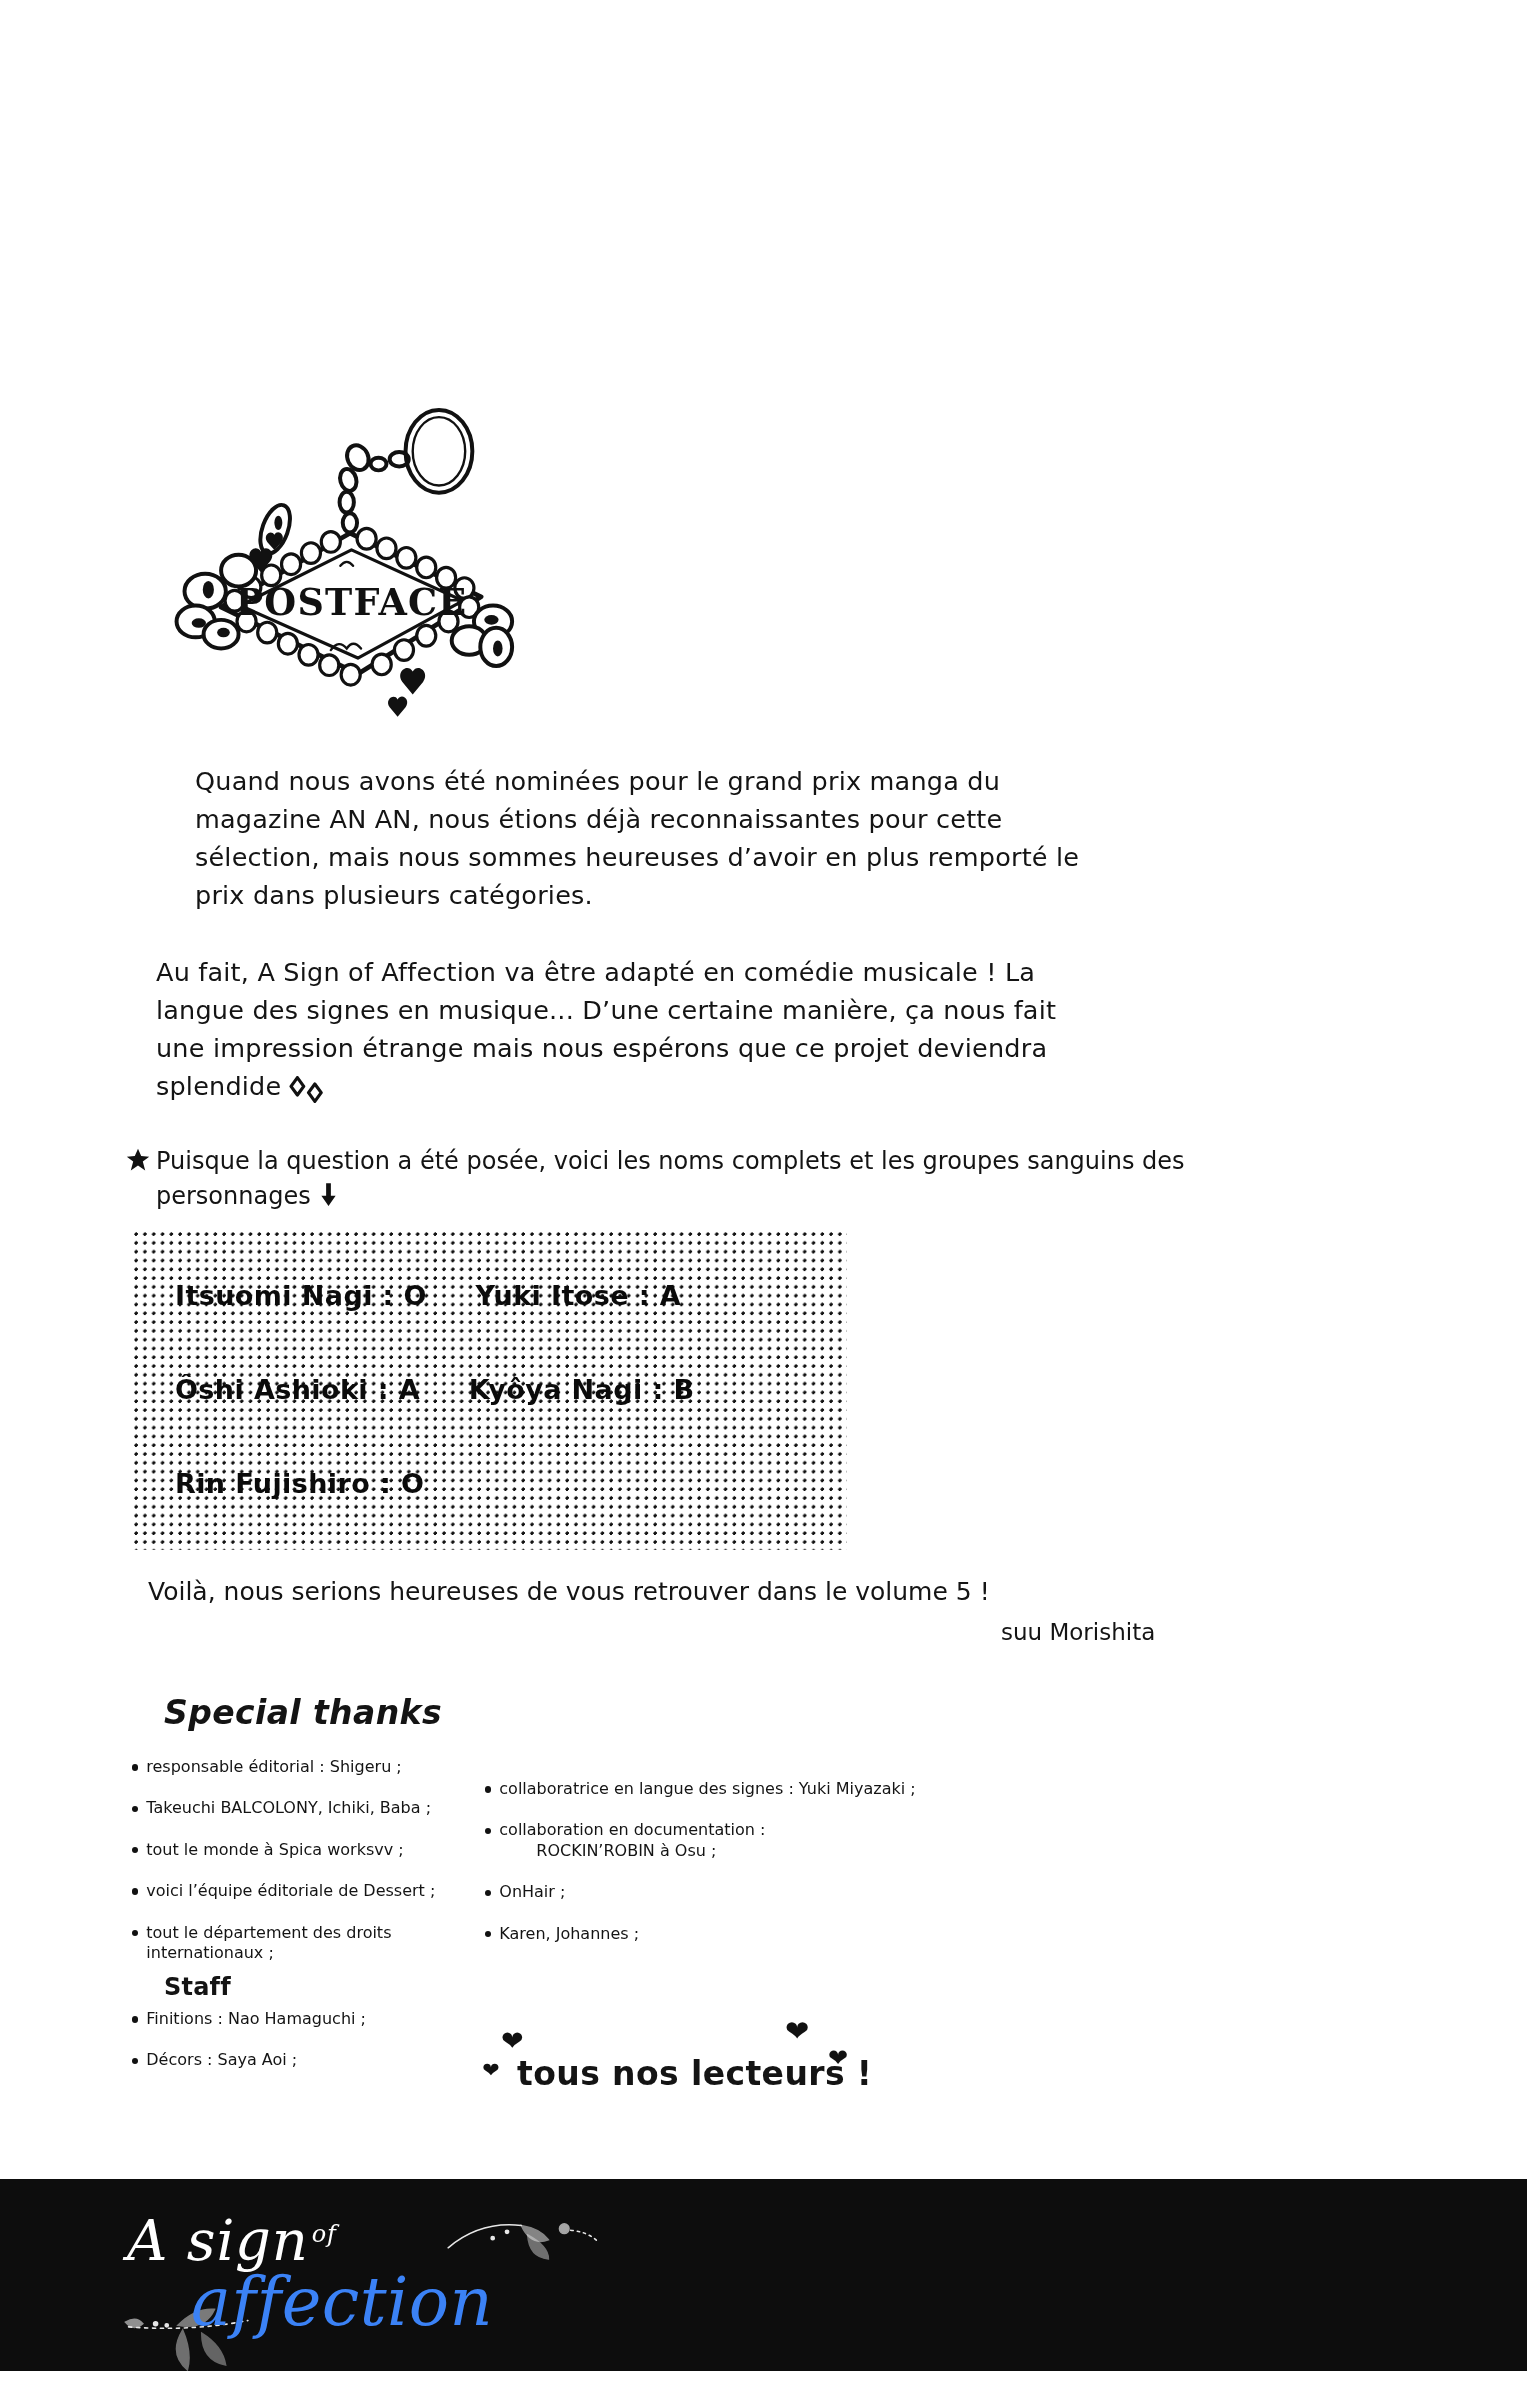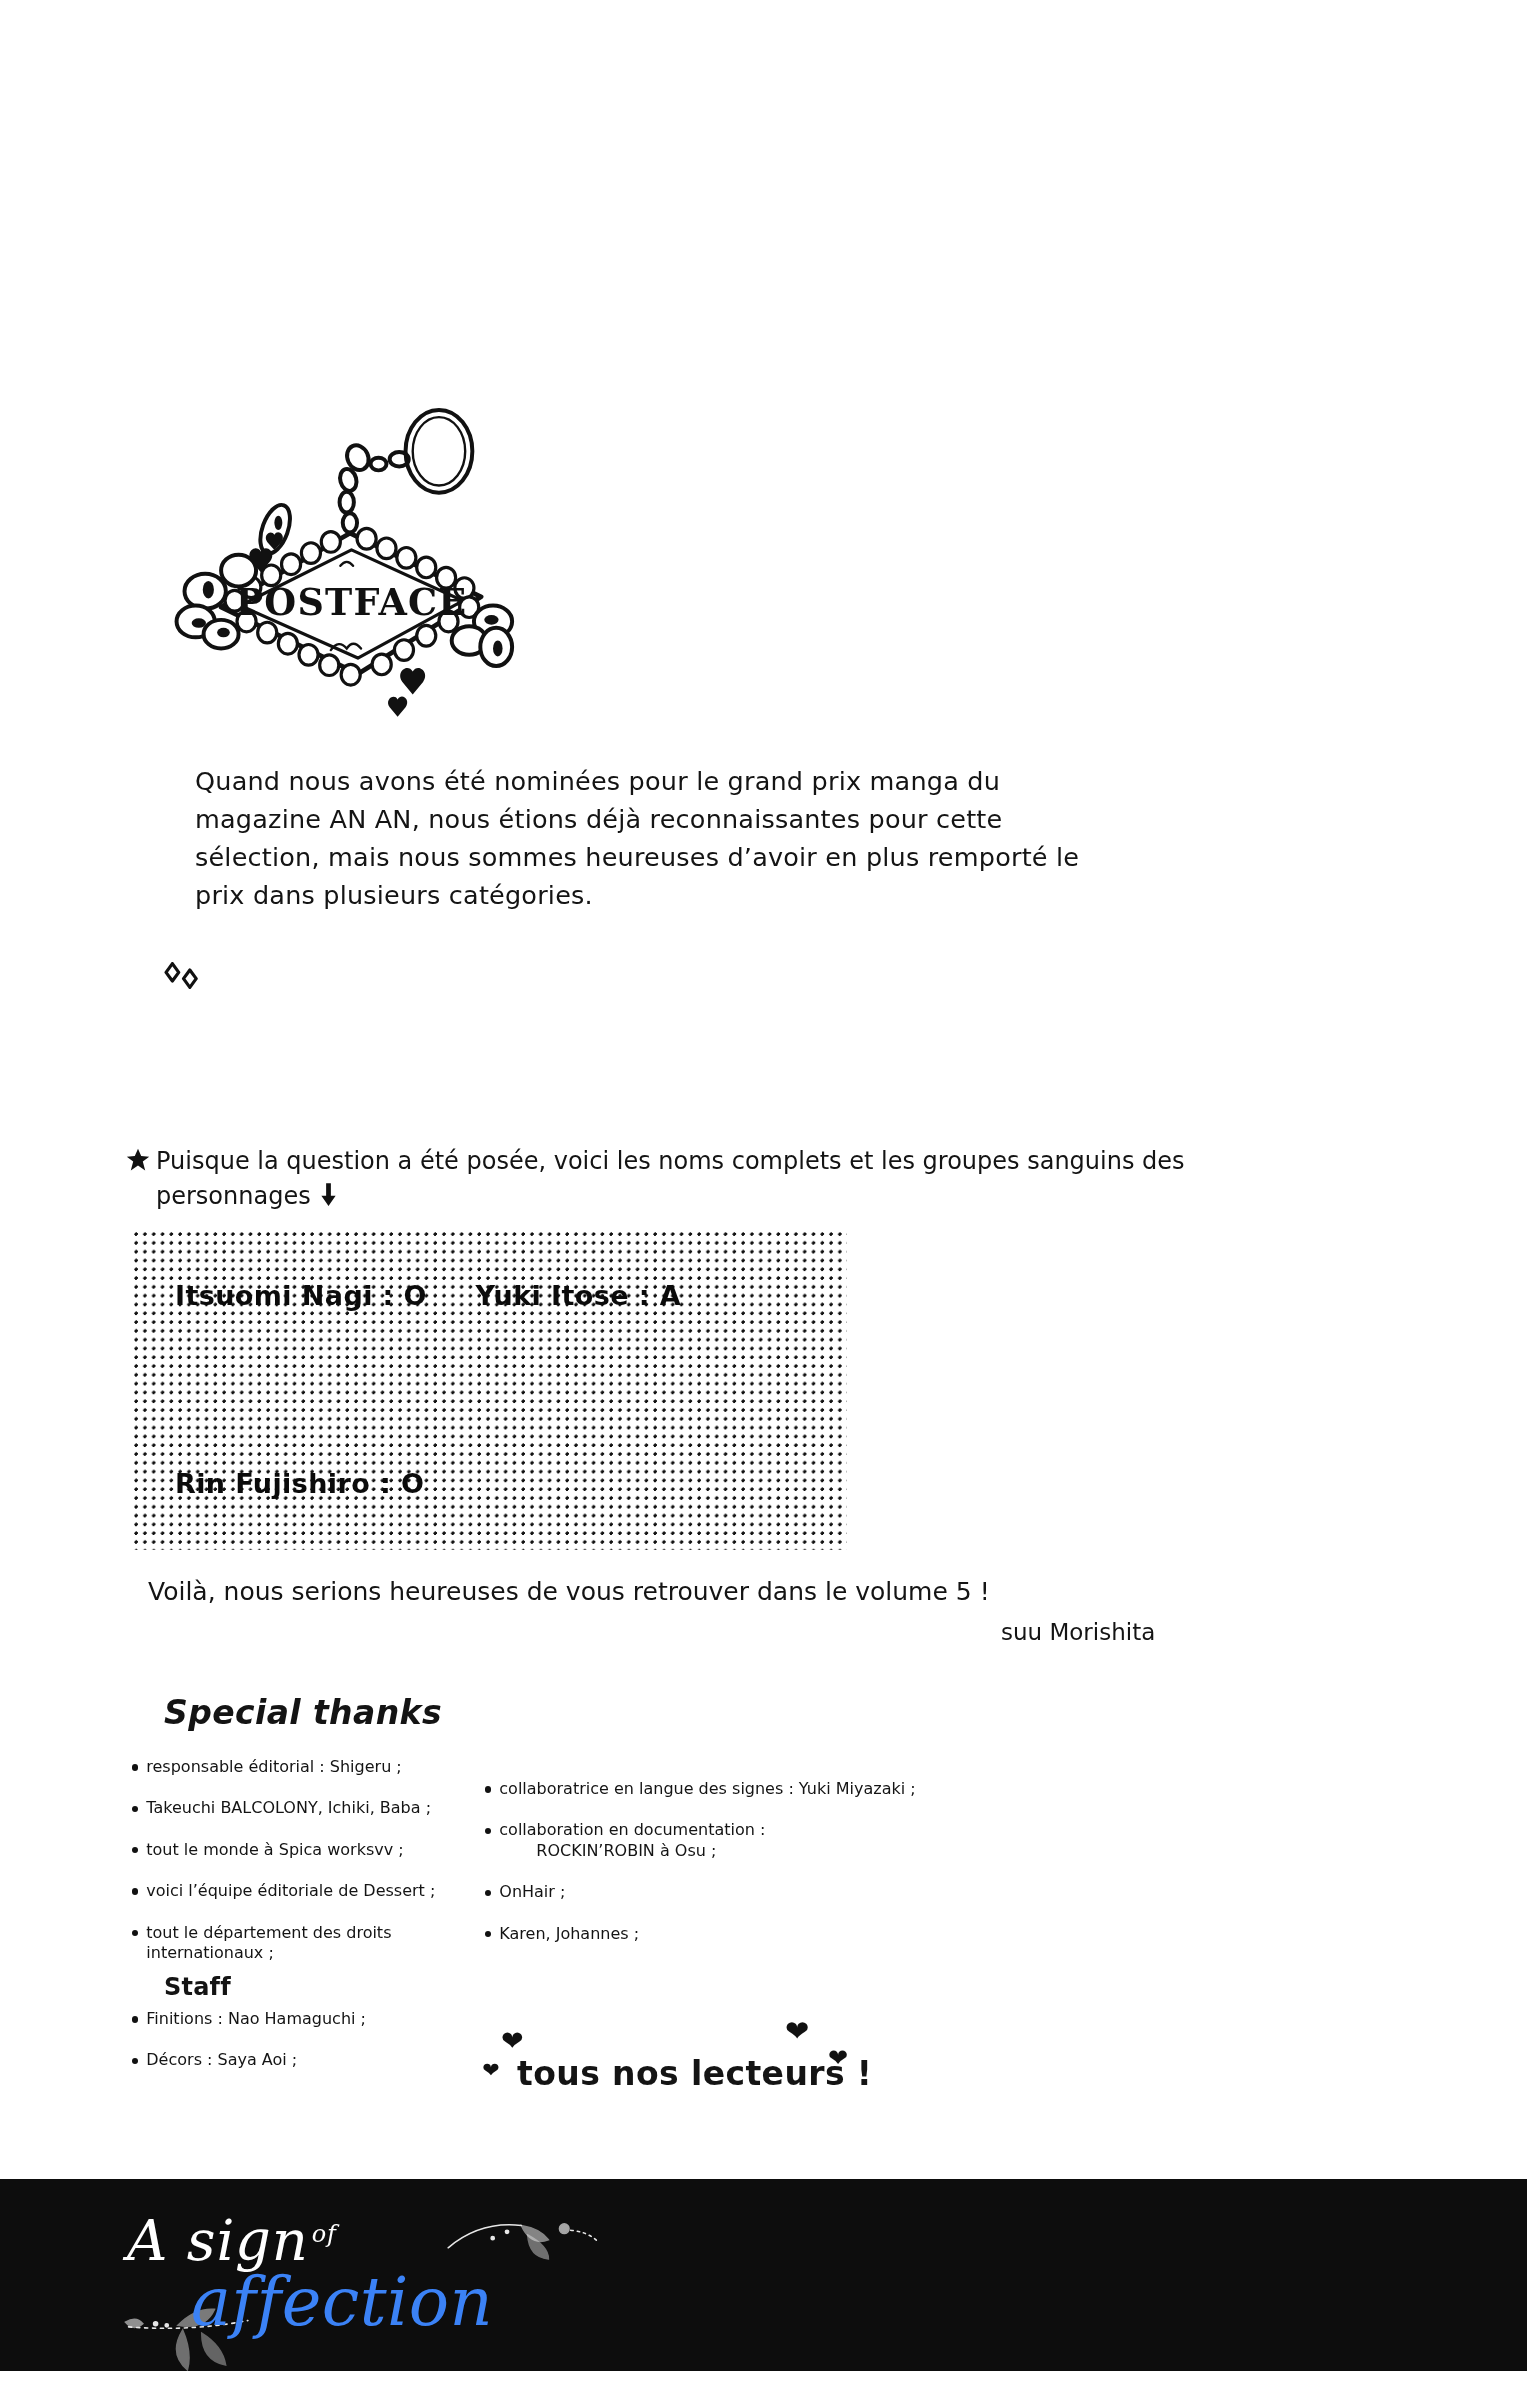--- a/index.html
+++ b/index.html
@@ -345,21 +345,21 @@
       <path d="M266 312 q10-14 20-2 q8-12 18 0"></path>
     </g>
 
     <text class="pf-label" x="292" y="268" text-anchor="middle">POSTFACE</text>
   </svg>
 </div>
 
 <div id="para-1" class="hand">Quand nous avons été nominées pour le grand prix manga du magazine AN AN, nous étions déjà reconnaissantes pour cette sélection, mais nous sommes heureuses d’avoir en plus remporté le prix dans plusieurs catégories.</div>
 
 <div id="para-2" class="hand">
-  <span class="sparkles">
+  <span>Au fait, A Sign of Affection va être adapté en comédie musicale ! La langue des signes en musique... D’une certaine manière, ça nous fait une impression étrange mais nous espérons que ce projet deviendra splendide</span><span class="sparkles">
     <svg width="45" height="27" viewBox="0 0 56 34" xmlns="http://www.w3.org/2000/svg">
       <path d="M14 2 L22 13 L14 24 L6 13 Z" fill="none" stroke="#111111" stroke-width="4" stroke-linejoin="round"></path>
       <path d="M36 10 L44 21 L36 32 L28 21 Z" fill="none" stroke="#111111" stroke-width="4" stroke-linejoin="round"></path>
     </svg>
   </span>
 </div>
 
 <div id="star-note" class="hand">
   <span class="star-bullet">
     <svg width="24" height="24" viewBox="0 0 30 30" xmlns="http://www.w3.org/2000/svg">
@@ -371,20 +371,25 @@
       <path d="M9 0 h6 v16 h6 l-9 13 l-9 -13 h6 z" fill="#111111"></path>
     </svg>
   </span>
 </div>
 
 <div id="bloodtype-box">
   <div class="bt-row hand" id="bt-row-0">
     <span>Itsuomi Nagi</span><span> : </span><span>O</span>
     <span class="gap"></span>
     <span>Yuki Itose</span><span> : </span><span>A</span>
+  </div>
+  <div class="bt-row hand" id="bt-row-1">
+    <span>Ôshi Ashioki</span><span> : </span><span>A</span>
+    <span class="gap"></span>
+    <span>Kyôya Nagi</span><span> : </span><span>B</span>
   </div>
   <div class="bt-row hand" id="bt-row-2">
     <span>Rin Fujishiro</span><span> : </span><span>O</span>
   </div>
 </div>
 
 <div id="closing-line" class="hand">Voilà, nous serions heureuses de vous retrouver dans le volume 5 !</div>
 <div id="signature" class="hand">suu Morishita</div>
 
 <div id="thanks-title" class="hand">Special thanks</div>

